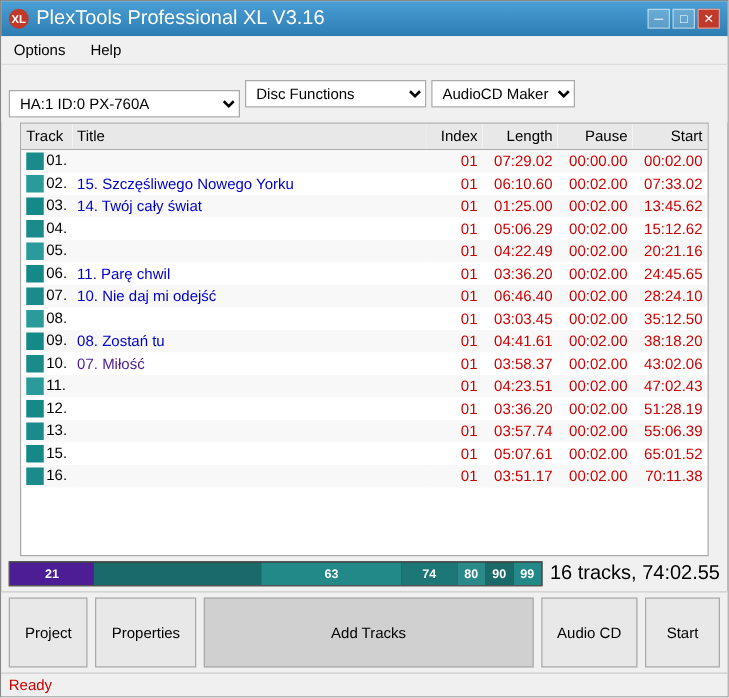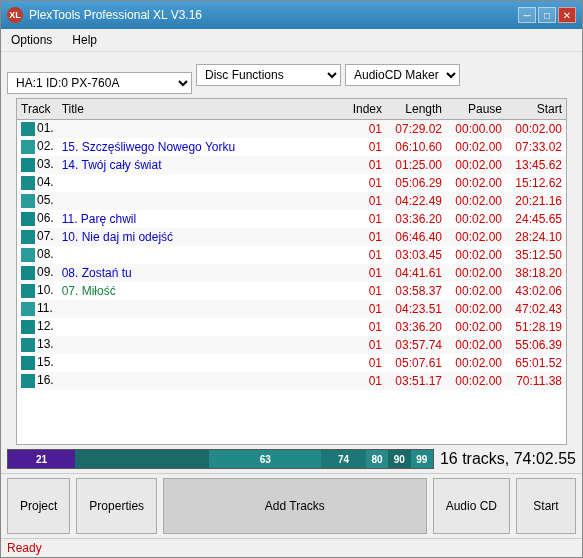--- a/index.html
+++ b/index.html
@@ -41,21 +41,21 @@
       background: #c0392b;
       border-radius: 50%;
       display: flex;
       align-items: center;
       justify-content: center;
       color: white;
       font-size: 9px;
       font-weight: bold;
     }
     .title-text {
-      font-size: 12px;
+      font-size: 16px;
       font-weight: normal;
     }
     .title-bar-controls {
       display: flex;
       gap: 2px;
     }
     .title-btn {
       width: 18px;
       height: 16px;
       border: 1px solid rgba(255,255,255,0.5);
@@ -306,21 +306,21 @@
           <tr>
             <td style="white-space: nowrap;"><span class="track-row-indicator" style="background: rgb(21, 136, 136);"></span><span>09.</span></td>
             <td style="color: rgb(0, 0, 204);">08. Zostań tu</td>
             <td class="right">01</td>
             <td class="right">04:41.61</td>
             <td class="right">00:02.00</td>
             <td class="right">38:18.20</td>
           </tr>
           <tr>
             <td style="white-space: nowrap;"><span class="track-row-indicator" style="background: rgb(26, 138, 138);"></span><span>10.</span></td>
-            <td style="color: #15803d;">07. Miłość</td>
+            <td style="color: #4c1d95;">07. Miłość</td>
             <td class="right">01</td>
             <td class="right">03:58.37</td>
             <td class="right">00:02.00</td>
             <td class="right">43:02.06</td>
           </tr>
           <tr>
             <td style="white-space: nowrap;"><span class="track-row-indicator" style="background: rgb(42, 154, 154);"></span><span>11.</span></td>
             <td></td>
             <td class="right">01</td>
             <td class="right">04:23.51</td>

